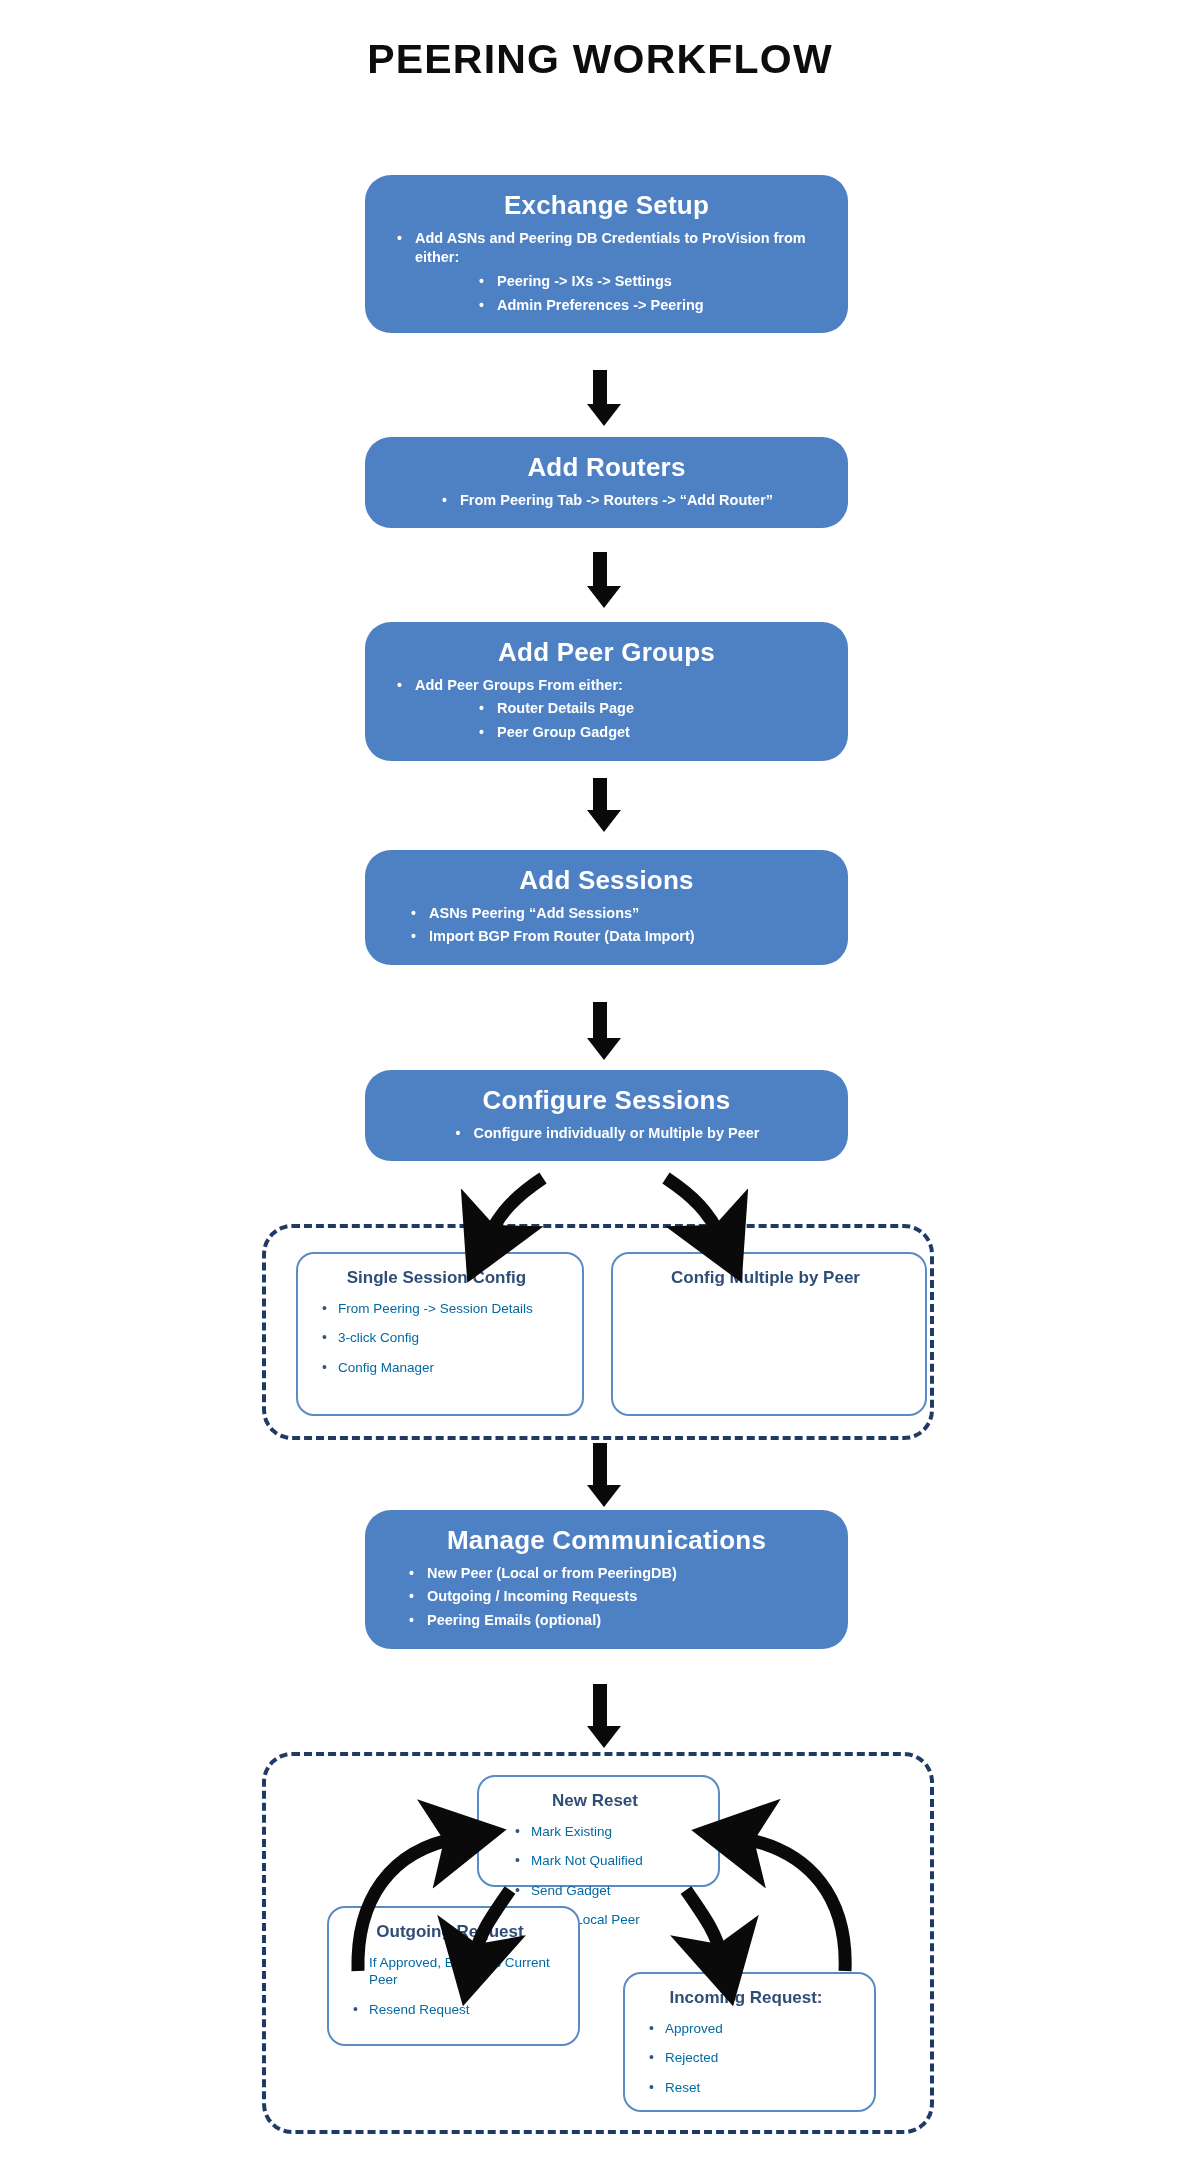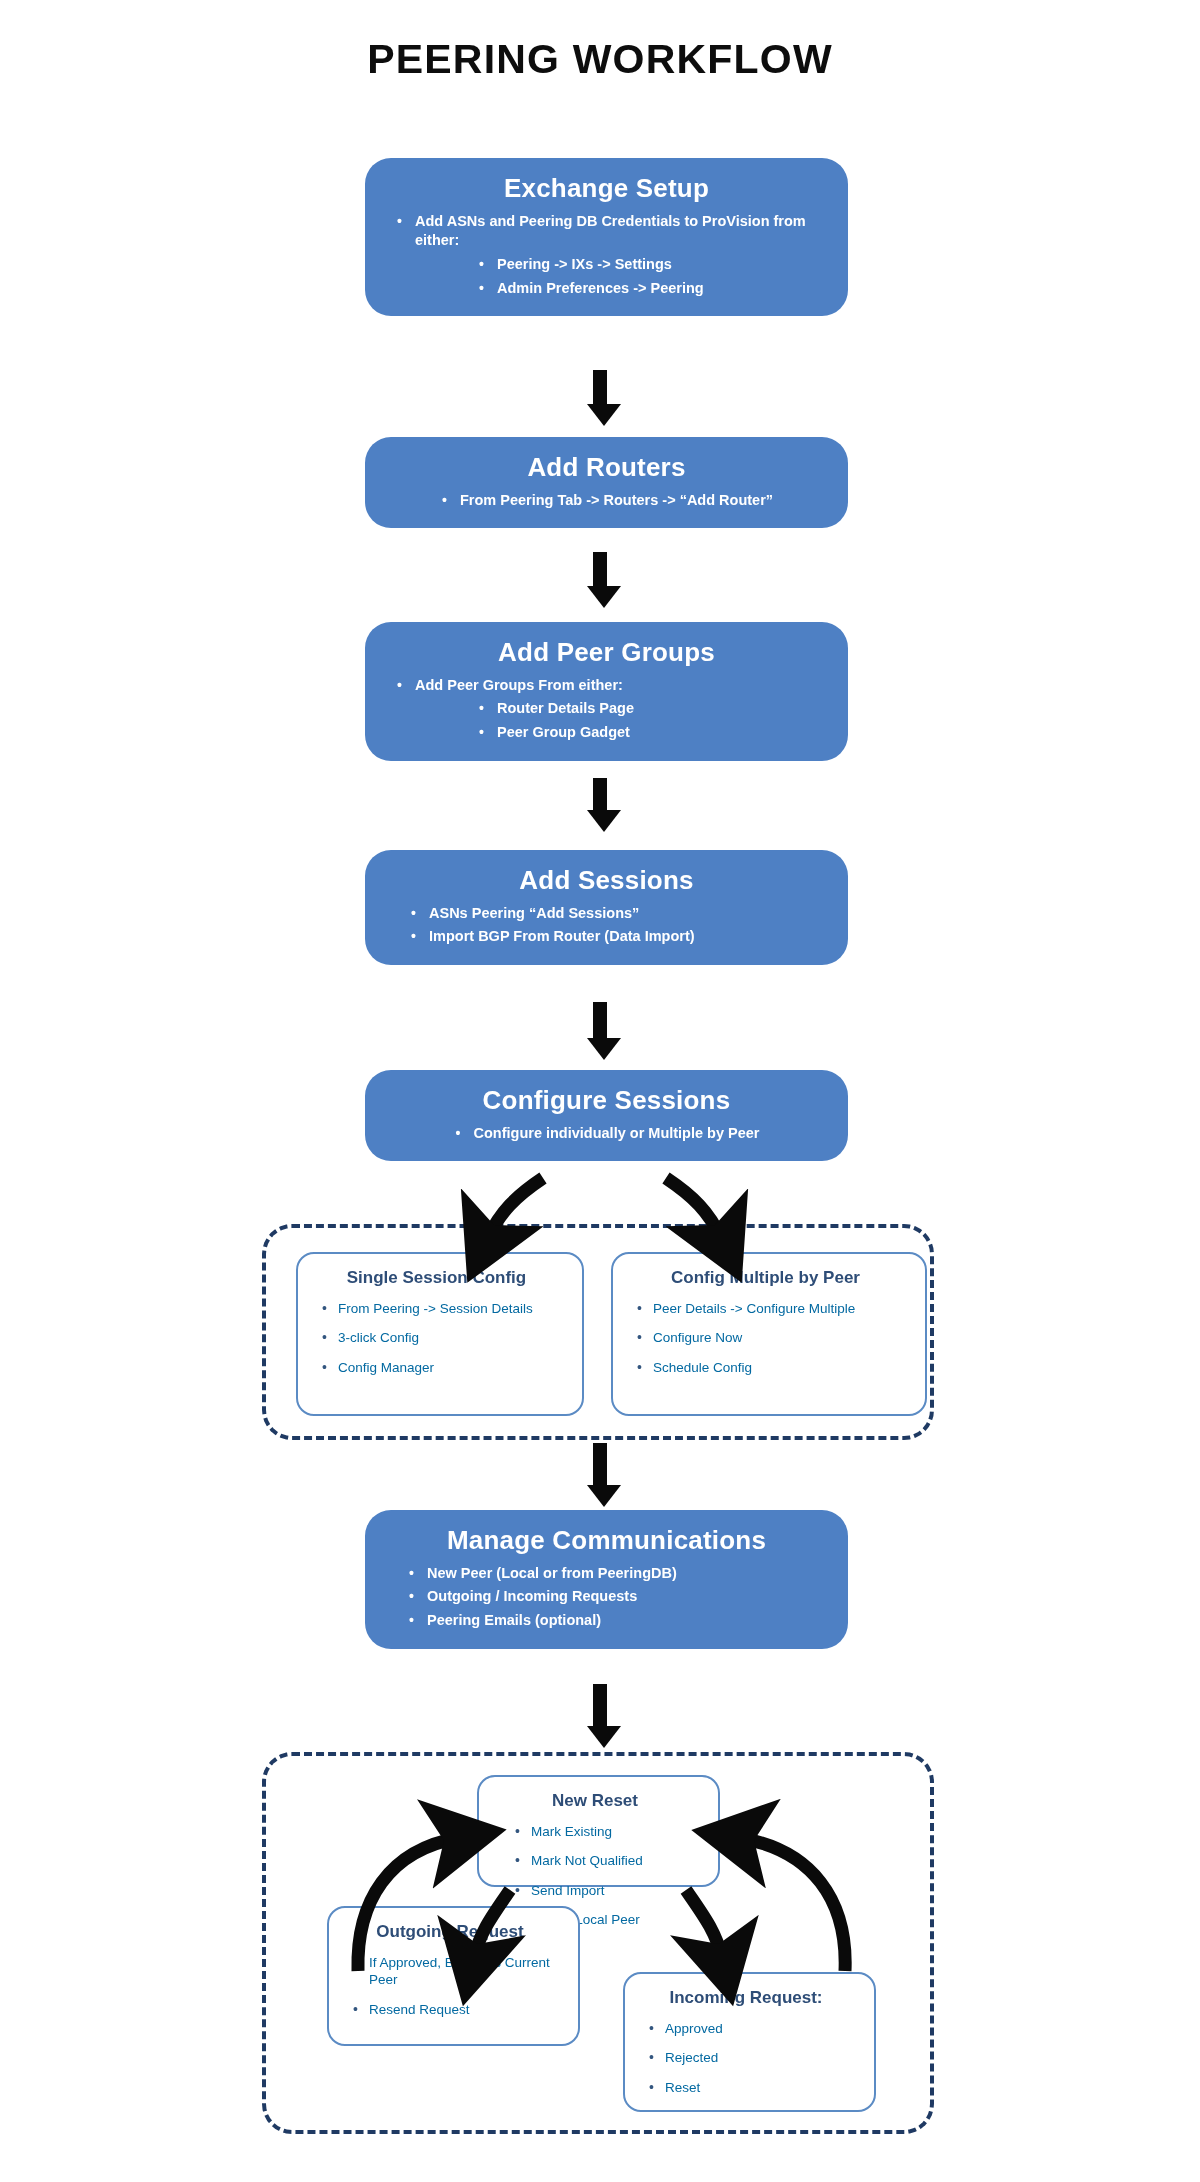--- a/index.html
+++ b/index.html
@@ -149,21 +149,21 @@
     pointer-events:none;
   }
 </style>
 </head>
 <body>
 
 <div id="canvas">
 
   <div class="page-title">PEERING WORKFLOW</div>
 
-  <div class="step" id="step-0" style="top:158px;">
+  <div class="step" id="step-0" style="top:175px;">
     <h2>Exchange Setup</h2>
     <ul class="indent-1">
       <li>Add ASNs and Peering DB Credentials to ProVision from either:</li>
     </ul>
     <ul class="sub">
       <li>Peering -&gt; IXs -&gt; Settings</li>
       <li>Admin Preferences -&gt; Peering</li>
     </ul>
   </div>
 
@@ -226,25 +226,20 @@
     <h3>Single Session Config</h3>
     <ul>
       <li>From Peering -&gt; Session Details</li>
       <li>3-click Config</li>
       <li>Config Manager</li>
     </ul>
   </div>
 
   <div class="card" style="left:611px; top:1252px; width:316px; height:164px;">
     <h3>Config Multiple by Peer</h3>
-    <ul>
-      <li>Peer Details -&gt; Configure Multiple</li>
-      <li>Configure Now</li>
-      <li>Schedule Config</li>
-    </ul>
   </div>
 
   <div class="arrow-down" style="top:1443px;">
     <div class="shaft" style="height:42px;"></div>
     <div class="head"></div>
   </div>
 
   <div class="step" id="step-5" style="top:1510px;">
     <h2>Manage Communications</h2>
     <ul class="centered" style="margin-left:28px;">
@@ -259,21 +254,21 @@
     <div class="head"></div>
   </div>
 
   <div class="dashed-group" style="left:262px; top:1752px; width:672px; height:382px;"></div>
 
   <div class="card center-list" style="left:477px; top:1775px; width:243px; height:112px;">
     <h3>New Reset</h3>
     <ul style="padding-left:22px;">
       <li style="margin-bottom:5px;">Mark Existing</li>
       <li style="margin-bottom:5px;">Mark Not Qualified</li>
-      <li style="margin-bottom:5px;">Send Import</li>
+      <li style="margin-bottom:5px;">Send Gadget</li>
       <li style="margin-bottom:5px;">Create Local Peer</li>
     </ul>
   </div>
 
   <div class="card" style="left:327px; top:1906px; width:253px; height:140px;">
     <h3>Outgoing Request</h3>
     <ul>
       <li>If Approved, Becomes Current Peer</li>
       <li>Resend Request</li>
     </ul>

